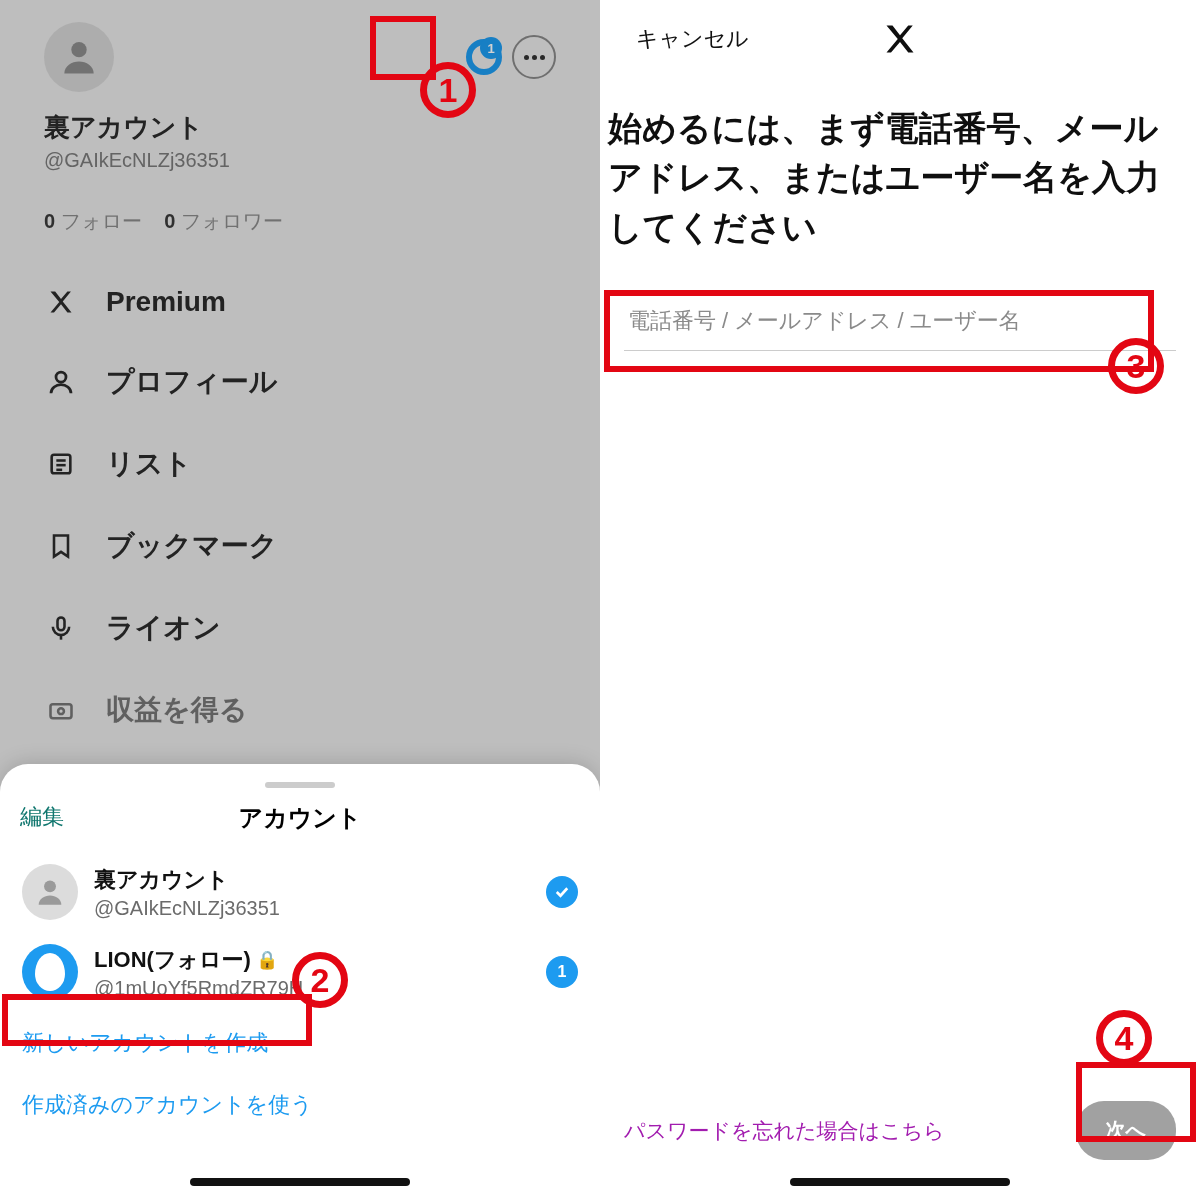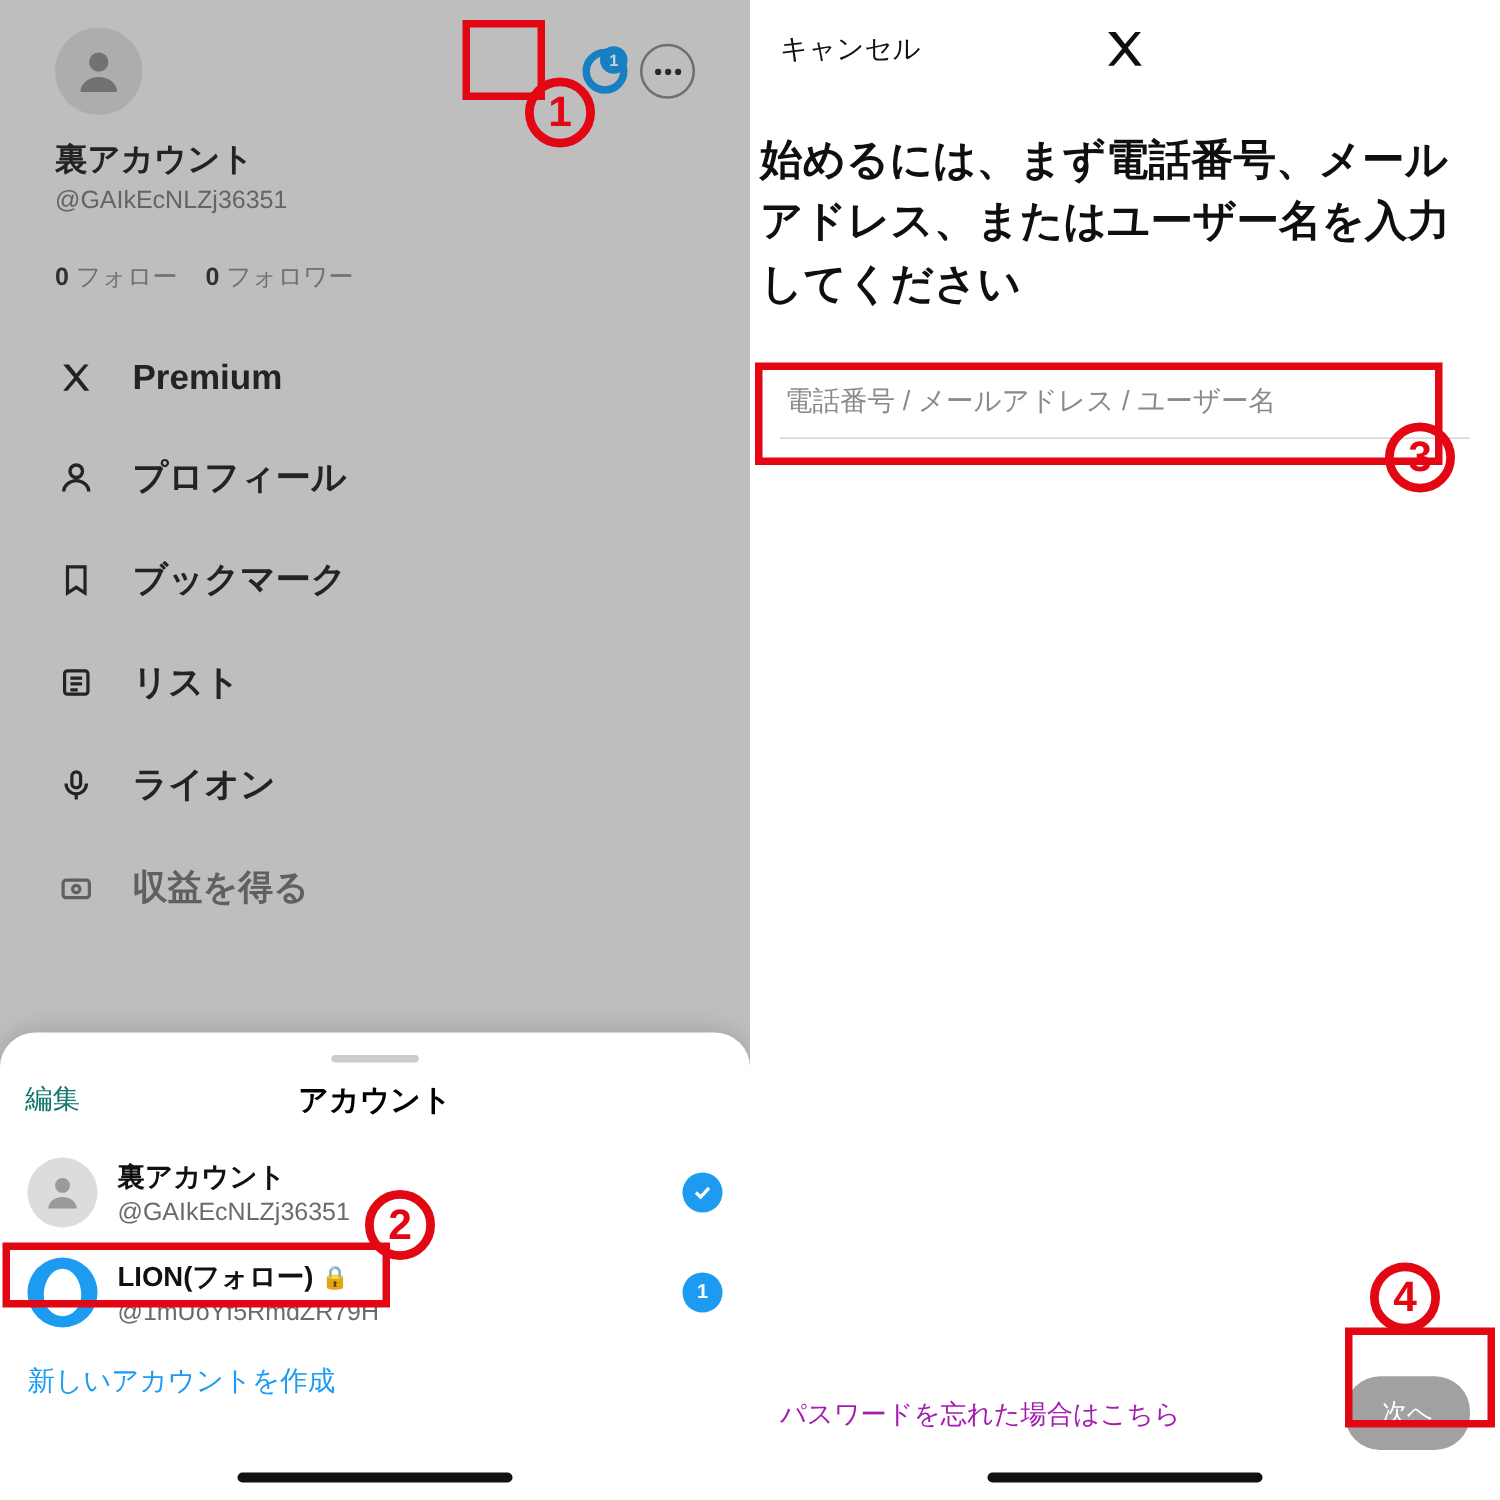--- a/index.html
+++ b/index.html
@@ -100,21 +100,21 @@
   .sheet-link { font-size:22px; color:#1d9bf0; padding: 16px 6px; }
   .lock-ico { font-size:18px; }
 
   .home-indicator {
     position:absolute; bottom:14px; left:50%; transform:translateX(-50%);
     width: 220px; height: 8px; background:#111; border-radius: 8px;
   }
 
   
   .right-top {
-    display:flex; align-items:center; padding: 24px 24px 0; position:relative;
+    display:flex; align-items:center; padding: 24px 36px 0; position:relative;
   }
   .cancel { font-size:22px; color:#111; }
   .x-logo {
     position:absolute; left:50%; transform:translateX(-50%);
     width:36px; height:36px;
   }
   .headline {
     font-size: 34px; font-weight: 900; line-height:1.45;
     padding: 50px 8px 40px; color:#0f0f0f;
   }
@@ -126,21 +126,21 @@
   }
   .login-input::placeholder { color:#8a8a8a; }
   .right-bottom {
     position:absolute; bottom: 40px; left:0; right:0;
     display:flex; align-items:center; justify-content:space-between;
     padding: 0 24px;
   }
   .forgot { font-size:21px; color:#a21caf; }
   .next-btn {
     background:#a1a1a1; color:#fff; border:none; border-radius: 28px;
-    padding: 16px 30px; font-size:20px; font-weight:400;
+    padding: 16px 30px; font-size:20px; font-weight:700;
   }
 
   
   .ann-box { position:absolute; border: 6px solid #e30613; }
   .ann-circle {
     position:absolute; width:56px; height:56px; border: 7px solid #e30613;
     border-radius:50%; display:flex; align-items:center; justify-content:center;
     color:#e30613; font-size:34px; font-weight:900; background:transparent;
     font-family: Arial, sans-serif;
   }
@@ -193,35 +193,35 @@
             <svg viewBox="0 0 24 24" width="30" height="30" fill="none" stroke="#2b2b2b" stroke-width="2.2">
               <circle cx="12" cy="8" r="4"></circle>
               <path d="M4 21c0-4 4-7 8-7s8 3 8 7"></path>
             </svg>
           </span>
         <span>プロフィール</span>
       </div>
       <div class="nav-item">
         <span class="ico">
             <svg viewBox="0 0 24 24" width="28" height="28" fill="none" stroke="#2b2b2b" stroke-width="2.2">
-              <path d="M6 3h12v18l-6-4-6 4z"></path>
-            </svg>
-          </span>
-        <span>ブックマーク</span>
-      </div>
-      <div class="nav-item">
-        <span class="ico">
-            <svg viewBox="0 0 24 24" width="28" height="28" fill="none" stroke="#2b2b2b" stroke-width="2.2">
               <rect x="4" y="4" width="16" height="16" rx="2"></rect>
               <line x1="8" y1="9" x2="16" y2="9"></line>
               <line x1="8" y1="13" x2="16" y2="13"></line>
               <line x1="8" y1="17" x2="13" y2="17"></line>
             </svg>
           </span>
         <span>リスト</span>
+      </div>
+      <div class="nav-item">
+        <span class="ico">
+            <svg viewBox="0 0 24 24" width="28" height="28" fill="none" stroke="#2b2b2b" stroke-width="2.2">
+              <path d="M6 3h12v18l-6-4-6 4z"></path>
+            </svg>
+          </span>
+        <span>ブックマーク</span>
       </div>
       <div class="nav-item">
         <span class="ico">
             <svg viewBox="0 0 24 24" width="28" height="28" fill="none" stroke="#2b2b2b" stroke-width="2.2">
               <rect x="9" y="3" width="6" height="11" rx="3"></rect>
               <path d="M5 11a7 7 0 0 0 14 0"></path>
               <line x1="12" y1="18" x2="12" y2="22"></line>
             </svg>
           </span>
         <span>ライオン</span>
@@ -270,20 +270,21 @@
       <div class="acct-info">
         <div class="acct-name">
           <span>LION(フォロー)</span>
           <span class="lock-ico">🔒</span>
         </div>
         <div class="acct-handle">@1mUoYf5RmdZR79H</div>
       </div>
       <div class="acct-badge badge-count">1</div>
     </div>
     <div class="sheet-link">新しいアカウントを作成</div>
+    <div class="sheet-link">作成済みのアカウントを使う</div>
     <div class="home-indicator"></div>
   </div>
 
   <div class="ann-box" style="top:16px; left:370px; width:66px; height:64px;"></div>
   <div class="ann-circle" style="top:62px; left:420px;">1</div>
   <div class="ann-box" style="top:994px; left:2px; width:310px; height:52px;"></div>
   <div class="ann-circle" style="top:952px; left:292px;">2</div>
 </div>
 
 <div class="pane pane-right">

